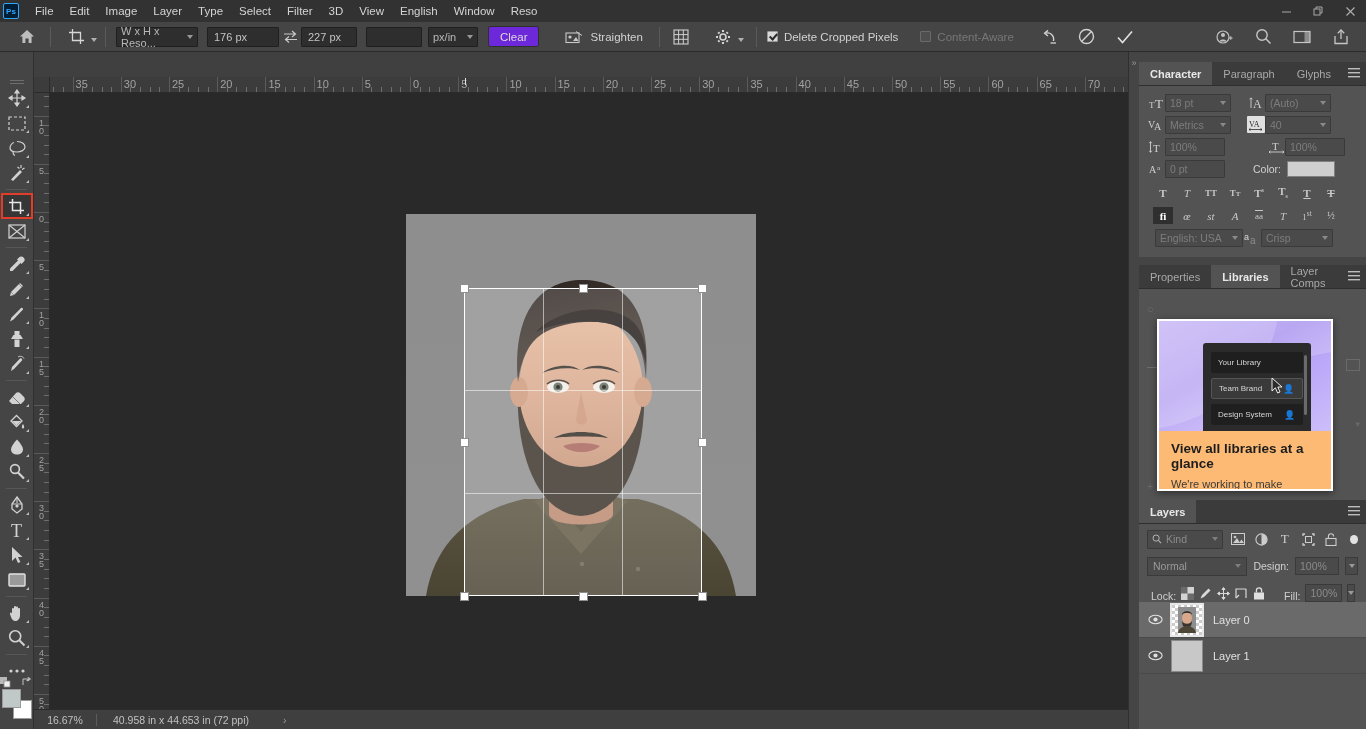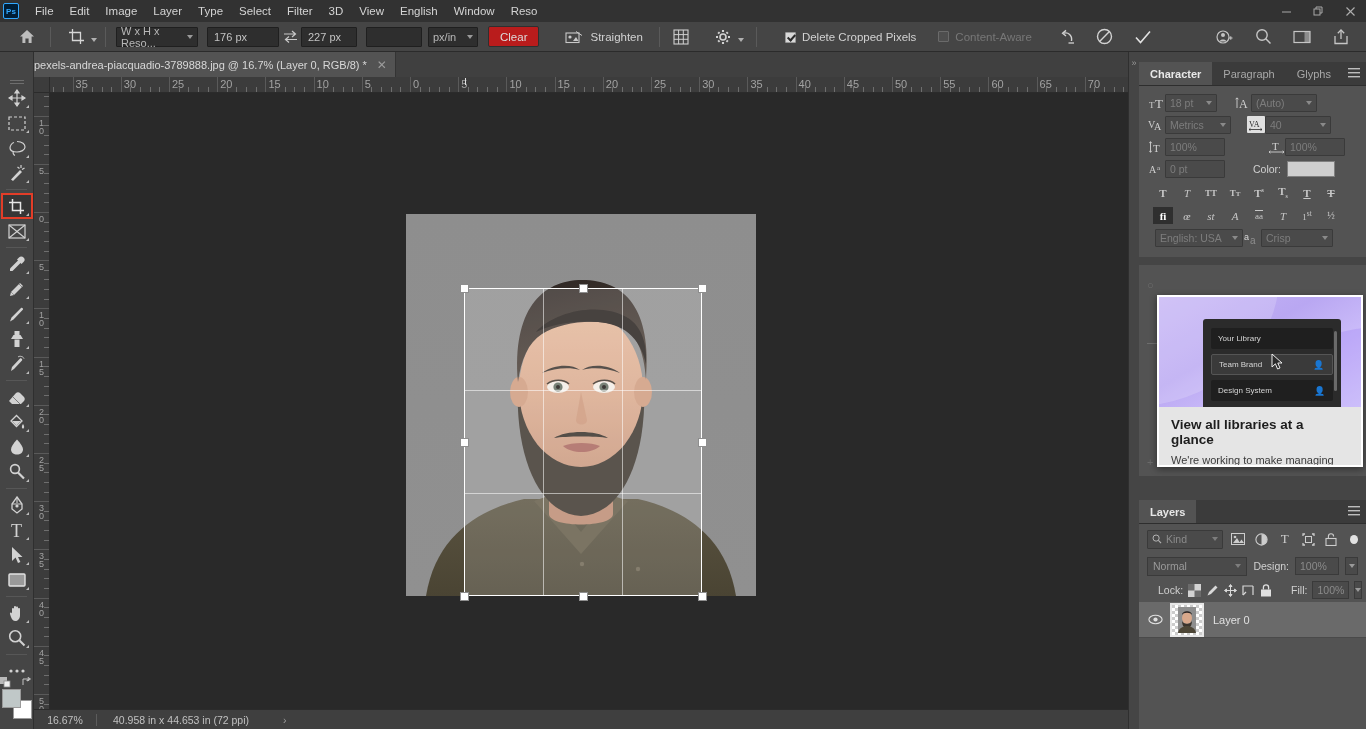--- a/index.html
+++ b/index.html
@@ -66,21 +66,21 @@
     border-left: 3.5px solid transparent; border-right: 3.5px solid transparent;
     border-top: 4px solid #9a9a9a;
   }
   .fieldbox {
     height: 20px; background: #2e2e2e; border: 1px solid #1f1f1f;
     border-radius: 1px; display: flex; align-items: center;
     padding: 0 6px; color: #c3c3c3; font-size: 11px;
   }
   .swapicon { width: 22px; display: flex; align-items: center; justify-content: center; }
   .btn-clear {
-    height: 21px; background: #b91c1c; border: 1px solid #2f2f2f;
+    height: 21px; background: #6d28d9; border: 1px solid #2f2f2f;
     border-radius: 2px; color: #dcdcdc; font-size: 11.5px;
     padding: 0 11px; display: flex; align-items: center; margin-left: 10px;
   }
   .ob-iconbtn {
     width: 26px; height: 24px; display: flex; align-items: center;
     justify-content: center; color: #c8c8c8;
   }
   .ob-lbl { font-size: 11.5px; color: #d2d2d2; margin-left: 3px; }
   .ob-lbl.dim { color: #777; }
   .chk {
@@ -238,22 +238,22 @@
   }
   .glyphrow { display: flex; align-items: center; gap: 2px; padding: 3px 8px; }
   .gbtn {
     width: 20px; height: 17px; display: flex; align-items: center;
     justify-content: center; color: #c7c7c7; font-size: 11px;
   }
   .gbtn.on { background: #2f2f2f; color: #fff; }
 
   
   .promo-card {
-    position: absolute; left: 18px; top: 30px; width: 206px; height: 172px;
-    background: #e5e5e5; border: 2px solid #ffffff; overflow: hidden;
+    position: absolute; left: 18px; top: 30px; width: 176px; height: 172px;
+    background: #fdba74; border: 2px solid #ffffff; overflow: hidden;
     box-shadow: 0 2px 7px rgba(0,0,0,0.45);
   }
   .promo-img { position: relative; height: 110px; overflow: hidden;
     background: linear-gradient(150deg,#c7b6f5 0%, #b9a7f2 40%, #cdbefa 70%, #e2dbfc 100%); }
   .promo-shape1 { position:absolute; left:-30px; top:-20px; width:150px; height:130px;
     background: rgba(255,255,255,0.18); border-radius: 0 0 100% 0; }
   .promo-shape2 { position:absolute; right:-20px; bottom:-30px; width:130px; height:110px;
     background: rgba(160,130,245,0.32); border-radius: 100% 0 0 0; }
   .promo-window {
     position: absolute; left: 44px; top: 22px; right: 20px; bottom: 0;
@@ -293,21 +293,21 @@
     display:flex; align-items:center; padding: 0 5px; color: #9a9a9a; font-size: 10.5px;
   }
   .blendbox .arrow { margin-left:auto; width:0; height:0;
     border-left:3px solid transparent; border-right:3px solid transparent; border-top:4px solid #7d7d7d; }
   .opval {
     width: 44px; height: 18px; background: #4a4a4a; border: 1px solid #3a3a3a;
     display:flex; align-items:center; padding: 0 4px; color: #8b8b8b; font-size: 10.5px;
   }
   .stepper { width: 13px; height: 18px; background:#4a4a4a; border:1px solid #3a3a3a;
     display:flex; align-items:center; justify-content:center; }
-  .lockrow { display:flex; align-items:center; height: 24px; padding: 0 19px; gap: 5px; }
+  .lockrow { display:flex; align-items:flex-end; height: 24px; padding: 0 12px; gap: 5px; }
   .lockicon { width: 17px; height: 17px; display:flex; align-items:center; justify-content:center; color:#d0d0d0; }
 
   .layer-row {
     height: 36px; display: flex; align-items: center; padding: 0 6px;
     border-bottom: 1px solid #4a4a4a; gap: 6px;
   }
   .layer-row.sel { background: #6a6a6a; }
   .eye { width: 20px; display:flex; align-items:center; justify-content:center; color:#d8d8d8; }
   .thumb {
     width: 32px; height: 32px; border: 1px solid #8a8a8a; background: #c8c8c8;
@@ -432,21 +432,21 @@
           <line x1="3.2" y1="3.2" x2="4.5" y2="4.5"></line>
             <line x1="11.5" y1="11.5" x2="12.8" y2="12.8"></line>
           <line x1="12.8" y1="3.2" x2="11.5" y2="4.5"></line>
             <line x1="4.5" y1="11.5" x2="3.2" y2="12.8"></line>
         </g>
       </svg>
     </div>
     <div class="ob-caret"></div>
     <div class="ob-sep" style="margin-left:12px"></div>
 
-    <div style="display:flex;align-items:flex-end;margin-left:20px">
+    <div style="display:flex;align-items:flex-start;margin-left:2px">
       <span class="chk"></span>
       <span class="ob-lbl" style="margin-left:6px">Delete Cropped Pixels</span>
     </div>
     <div style="display:flex;align-items:center;margin-left:22px">
       <span class="chk off"></span>
       <span class="ob-lbl dim" style="margin-left:6px">Content-Aware</span>
     </div>
 
     <div class="ob-iconbtn" style="margin-left:22px">
       <svg width="17" height="16" viewBox="0 0 17 16">
@@ -494,24 +494,20 @@
           <path d="M2 7 L2 14.5 L14 14.5 L14 7" fill="none" stroke="#c6c6c6" stroke-width="1.3"></path>
           <line x1="8" y1="1" x2="8" y2="10" stroke="#c6c6c6" stroke-width="1.3"></line>
           <path d="M4.8 4.2 L8 1 L11.2 4.2" fill="none" stroke="#c6c6c6" stroke-width="1.3"></path>
         </svg>
       </div>
     </div>
   </div>
 
   <div class="tabbar">
     <div class="collapse-arrows">»</div>
-    <div class="doctab">
-      <span>pexels-andrea-piacquadio-3789888.jpg @ 16.7% (Layer 0, RGB/8) *</span>
-      <span class="closex">✕</span>
-    </div>
   </div>
 
   <div class="toolbar">
     <div class="toolgrip">
       <svg width="14" height="5" viewBox="0 0 14 5">
           <g fill="#6e6e6e">
       <rect x="0" y="0" width="14" height="1"></rect>
             <rect x="0" y="3" width="14" height="1"></rect>
           </g>
         </svg>
@@ -1038,21 +1034,21 @@
       </div>
       <div class="panel-body" style="padding:7px 8px 4px 8px">
 
         <div class="chrow">
           <div class="ci">
             <svg width="15" height="14" viewBox="0 0 15 14">
                 <text x="0" y="12" font-size="9" fill="#d0d0d0" font-family="Liberation Serif, serif">T</text>
                 <text x="6" y="12" font-size="13" fill="#d0d0d0" font-family="Liberation Serif, serif">T</text>
               </svg>
           </div>
-          <div class="cfield" style="width:52px">
+          <div class="cfield" style="width:66px">
             <span>18 pt</span>
             <span class="arrow"></span>
           </div>
           <div class="ci" style="margin-left:16px">
             <svg width="15" height="14" viewBox="0 0 15 14">
                 <text x="4" y="12" font-size="12" fill="#d0d0d0" font-family="Liberation Serif, serif">A</text>
                 <path d="M2 2 L2 12 M0.6 3.3 L2 1.8 L3.4 3.3" stroke="#d0d0d0" fill="none" stroke-width="0.9"></path>
               </svg>
           </div>
           <div class="cfield" style="width:66px">
@@ -1186,20 +1182,34 @@
           </div>
           <div class="cfield" style="width:72px">
             <span>Crisp</span>
             <span class="arrow"></span>
           </div>
         </div>
       </div>
     </div>
 
     <div class="panel" style="left:10px;right:0;top:213px;height:235px">
+      <div class="panel-tabs">
+        <div class="ptab">Properties</div>
+        <div class="ptab sel">Libraries</div>
+        <div class="ptab">Layer Comps</div>
+        <div class="panel-menu">
+          <svg width="12" height="10" viewBox="0 0 12 10">
+              <g fill="#bdbdbd">
+          <rect x="0" y="0" width="12" height="1.4"></rect>
+                <rect x="0" y="4" width="12" height="1.4"></rect>
+                <rect x="0" y="8" width="12" height="1.4"></rect>
+              </g>
+            </svg>
+        </div>
+      </div>
       <div class="panel-body" style="position:relative;height:211px;overflow:hidden">
 
         <div style="position:absolute;left:8px;top:14px;color:#6d6d6d;font-size:11px">○</div>
         <div style="position:absolute;left:8px;top:78px;width:10px;height:1px;background:#6d6d6d"></div>
         <div style="position:absolute;right:6px;top:70px;width:14px;height:12px;border:1px solid #6a6a6a"></div>
         <div style="position:absolute;right:6px;top:130px;color:#6a6a6a;font-size:9px">▾</div>
         <div style="position:absolute;left:8px;bottom:8px;color:#6a6a6a;font-size:11px">+</div>
 
         <div class="promo-card">
           <div class="promo-img">
@@ -1366,17 +1376,27 @@
               <rect width="30" height="30" fill="url(#ckr)"></rect>
               <rect x="6" y="2" width="18" height="26" fill="#8e8e8e"></rect>
               <ellipse cx="15" cy="13" rx="5" ry="6" fill="#d9a88b"></ellipse>
               <path d="M10 10 C10 5 20 5 20 10 C19 7 11 7 10 10 Z" fill="#2e2724"></path>
               <path d="M10 15 C10 20 20 20 20 15 C20 21 18 23 15 23 C12 23 10 21 10 15 Z" fill="#3b342c"></path>
               <path d="M6 28 C7 23 11 21 15 21 C19 21 23 23 24 28 Z" fill="#4d4636"></path>
             </svg>
           </div>
           <span class="lname">Layer 0</span>
         </div>
+        <div class="layer-row">
+          <div class="eye">
+            <svg width="15" height="11" viewBox="0 0 15 11">
+                <ellipse cx="7.5" cy="5.5" rx="6.6" ry="4.2" fill="none" stroke="#e0e0e0" stroke-width="1.1"></ellipse>
+                <circle cx="7.5" cy="5.5" r="2.1" fill="#e0e0e0"></circle>
+              </svg>
+          </div>
+          <div class="thumb"></div>
+          <span class="lname">Layer 1</span>
+        </div>
 
       </div>
     </div>
   </div>
 </div>
 
 </body></html>

